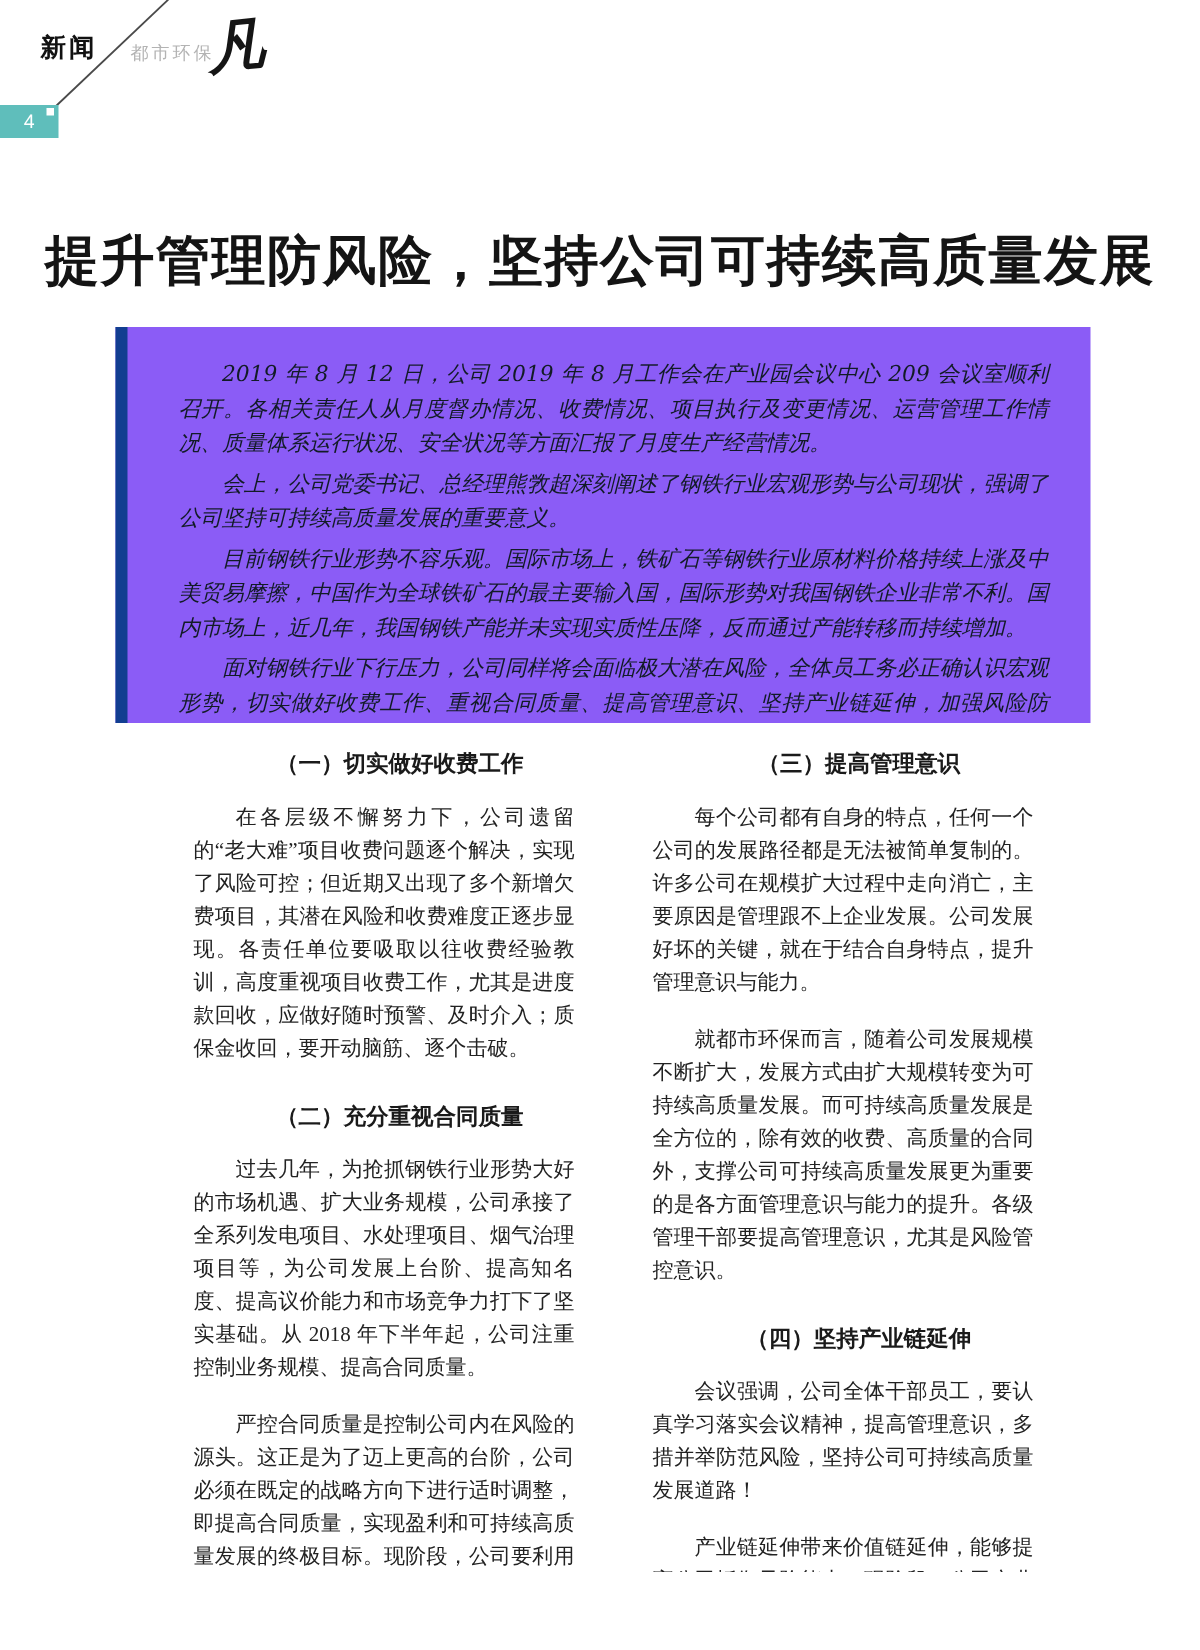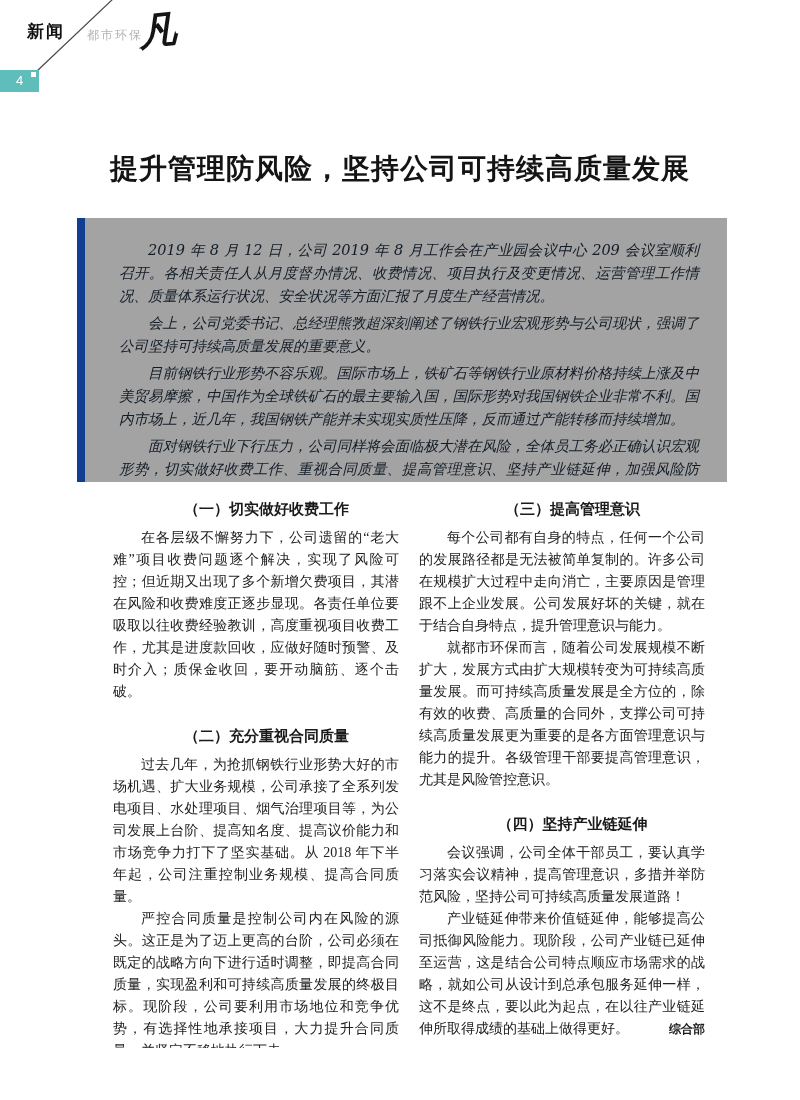--- a/index.html
+++ b/index.html
@@ -45,30 +45,30 @@
   .corner-mark {
     position: absolute; right: 3px; top: 2px;
     width: 5px; height: 5px; background: #ffffff;
   }
 
   
   .article-title {
     position: absolute; left: 0; top: 150px; width: 800px;
     text-align: center;
     font-family: "Liberation Sans", sans-serif;
-    font-weight: bold; font-size: 28px; color: #141414;
+    font-weight: bold; font-size: 36px; color: #141414;
     letter-spacing: 1px;
     margin: 0;
   }
 
   
   .intro-box {
     position: absolute; left: 77px; top: 218px;
     width: 650px; height: 264px;
-    background: #a3a3a3;
+    background: #8b5cf6;
     border-left: 8px solid #123e91;
     box-sizing: border-box;
     padding: 21px 28px 0 34px;
     overflow: hidden;
   }
   .intro-box p {
     margin: 0 0 4px 0;
     font-family: "DejaVu Serif", serif;
     font-style: italic;
     font-size: 14.5px; line-height: 23px;
@@ -82,21 +82,21 @@
     display: flex; gap: 20px;
   }
   .col { flex: 1; min-width: 0; }
   .section-heading {
     font-family: "Liberation Sans", sans-serif;
     font-weight: bold; font-size: 15px; color: #1a1a1a;
     padding-left: 21px; margin: 0 0 8px 0; text-align: center;
   }
   .section-heading.gap-above { margin-top: 24px; }
   .body-p {
-    margin: 0;
+    margin: 16px;
     font-size: 14px; line-height: 22px;
     text-align: justify; text-indent: 2em;
     color: #222222;
   }
   .byline {
     text-align: right;
     margin-top: -22px;
     font-family: "Liberation Sans", sans-serif;
     font-weight: bold; font-size: 12px; line-height: 22px;
     color: #1a1a1a;

